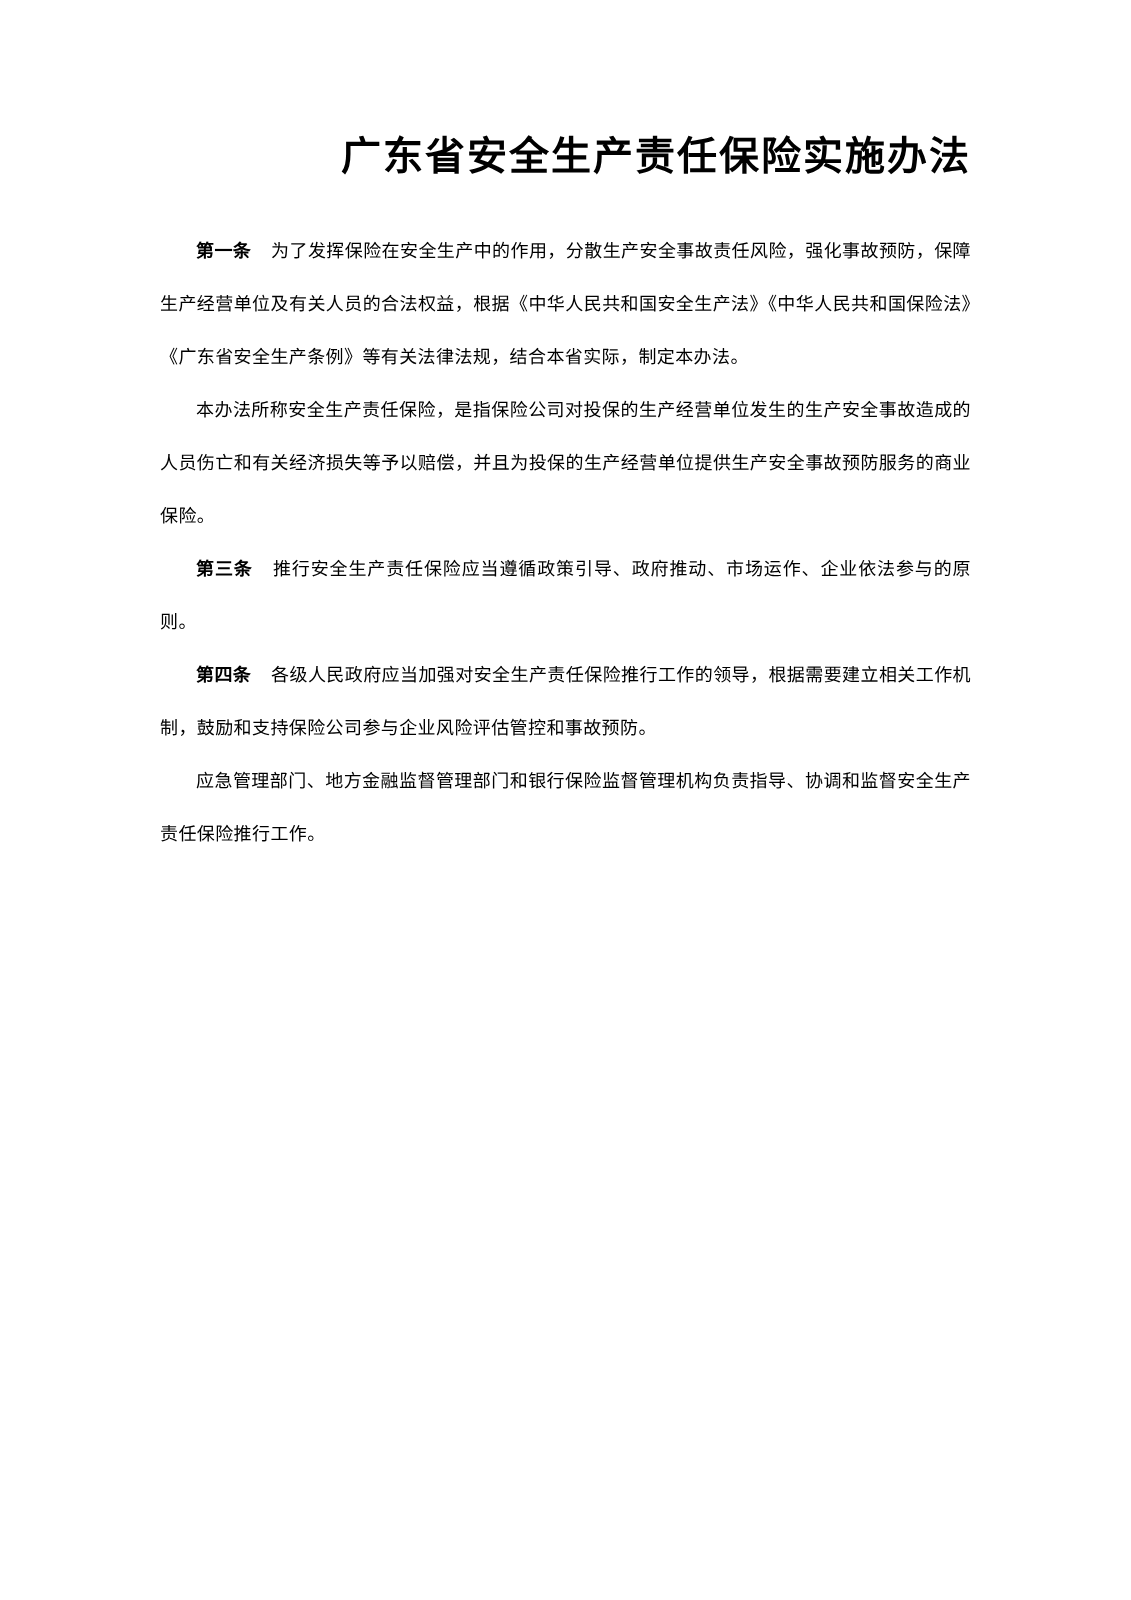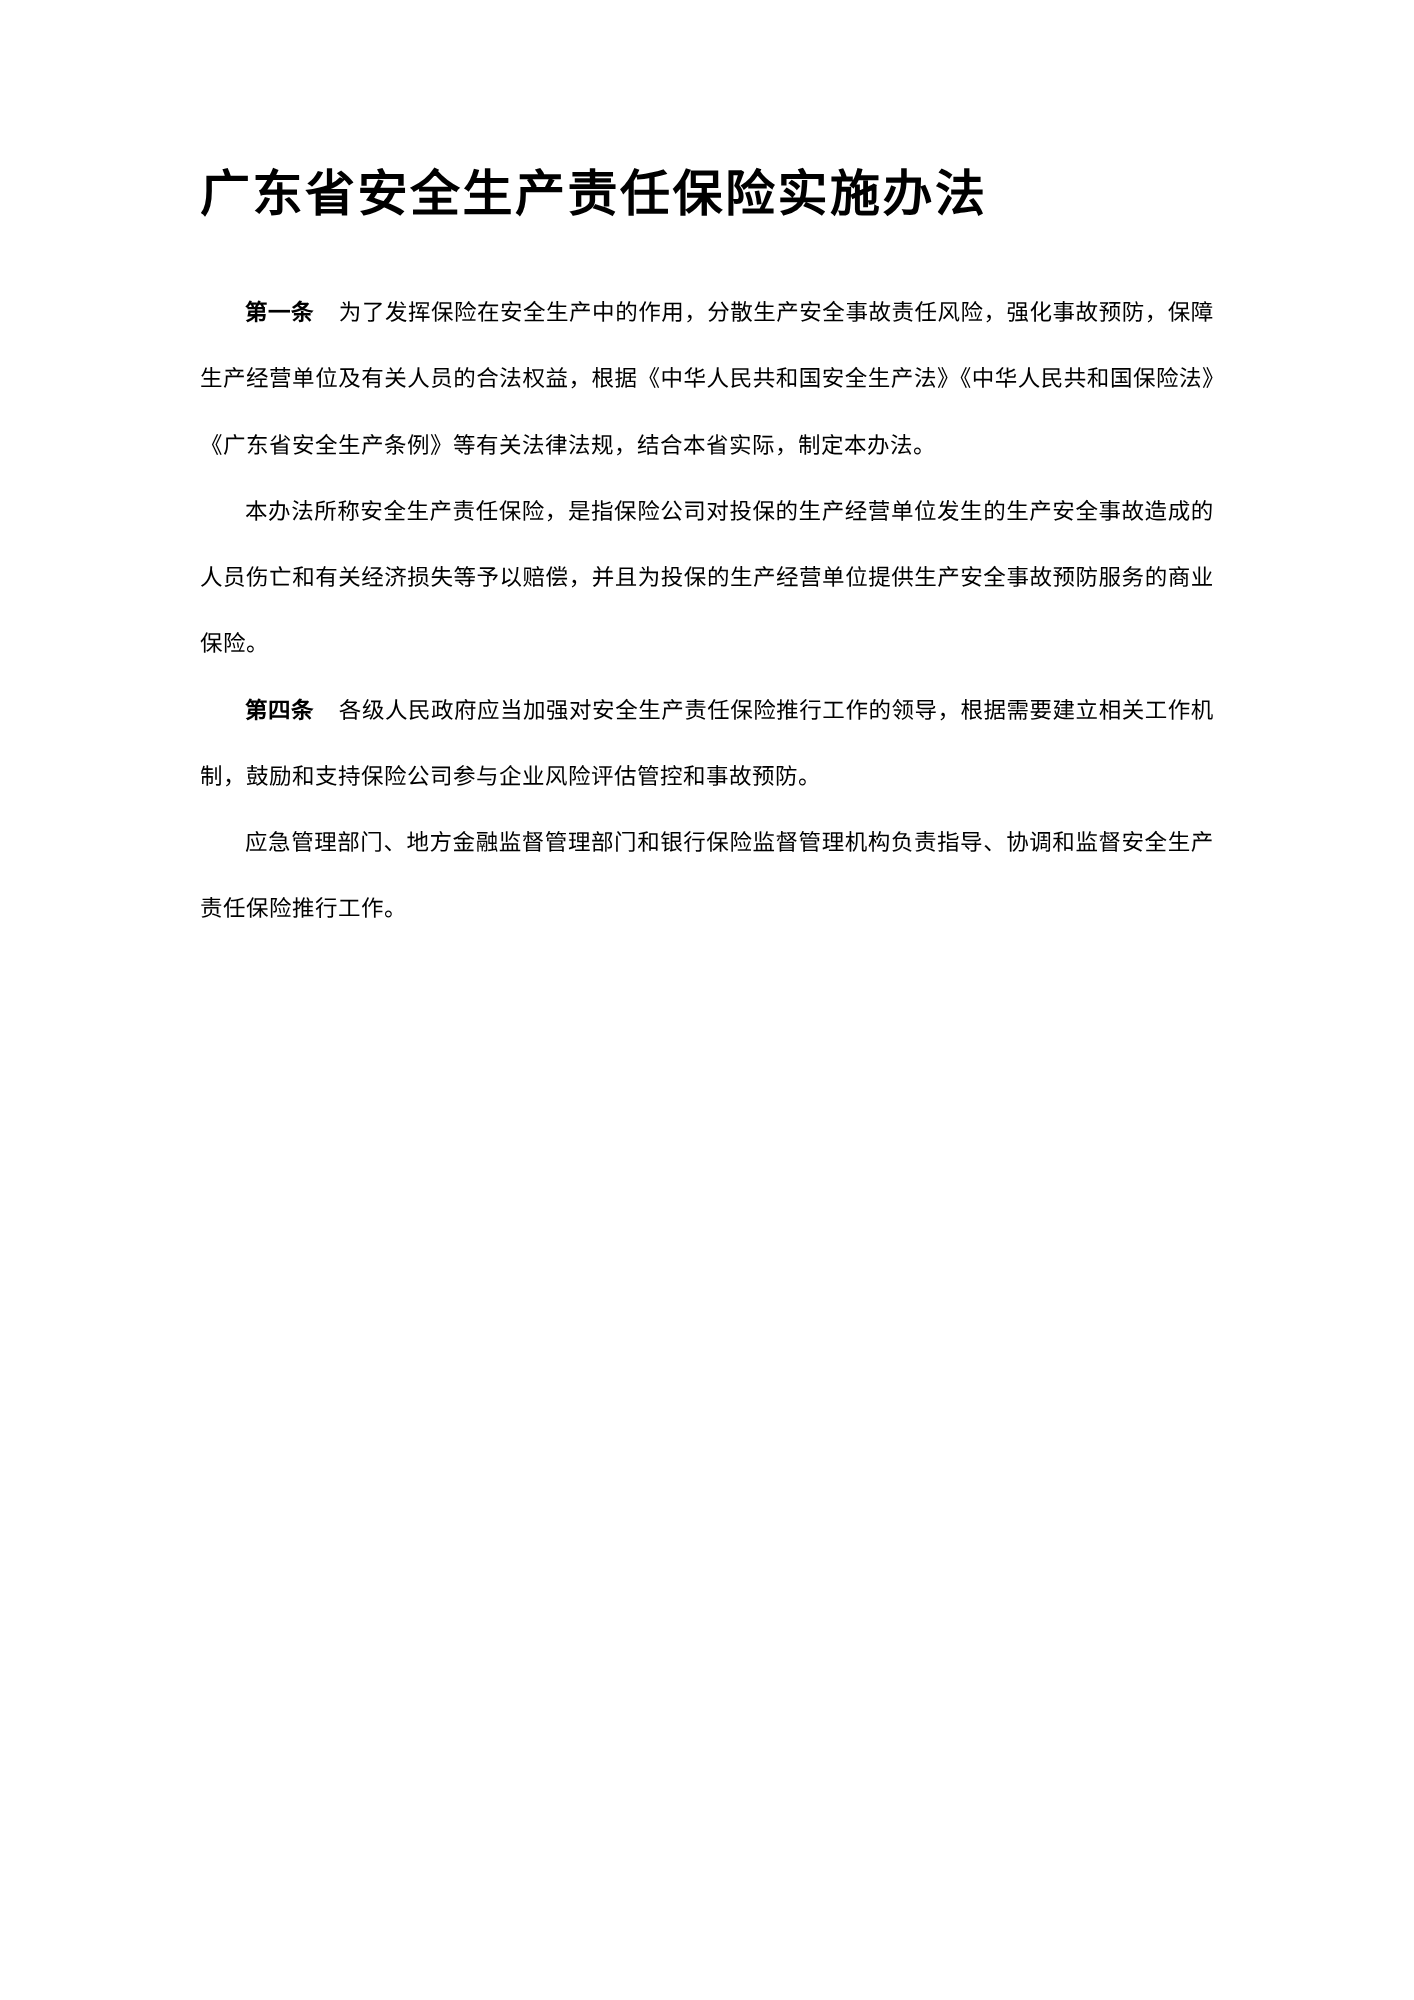--- a/index.html
+++ b/index.html
@@ -15,21 +15,21 @@
   }
   .page {
     width: 1131px;
     min-height: 1600px;
     box-sizing: border-box;
     padding: 100px 160px 60px 160px;
     background: #ffffff;
     position: relative;
   }
   .doc-title {
-    text-align: left;
+    text-align: right;
     font-size: 40px;
     font-weight: bold;
     letter-spacing: 2px;
     margin: 30px 0 42px 0;
     font-family: "DejaVu Serif", "Liberation Serif", serif;
     line-height: 1.3;
   }
   .body-text {
     font-size: 18px;
     line-height: 53px;
@@ -61,20 +61,23 @@
 
     <p class="para">
       <span class="art-label">第一条</span><span class="art-gap"></span><span>为了发挥保险在安全生产中的作用，分散生产安全事故责任风险，强化事故预防，保障生产经营单位及有关人员的合法权益，根据《中华人民共和国安全生产法》《中华人民共和国保险法》《广东省安全生产条例》等有关法律法规，结合本省实际，制定本办法。</span>
     </p>
 
 
     <p class="para">
       <span>本办法所称安全生产责任保险，是指保险公司对投保的生产经营单位发生的生产安全事故造成的人员伤亡和有关经济损失等予以赔偿，并且为投保的生产经营单位提供生产安全事故预防服务的商业保险。</span>
     </p>
 
+    <p class="para">
+      <span class="art-label">第三条</span><span class="art-gap"></span><span>推行安全生产责任保险应当遵循政策引导、政府推动、市场运作、企业依法参与的原则。</span>
+    </p>
 
 
     <p class="para">
       <span class="art-label">第四条</span><span class="art-gap"></span><span>各级人民政府应当加强对安全生产责任保险推行工作的领导，根据需要建立相关工作机制，鼓励和支持保险公司参与企业风险评估管控和事故预防。</span>
     </p>
 
     <p class="para">
       <span>应急管理部门、地方金融监督管理部门和银行保险监督管理机构负责指导、协调和监督安全生产责任保险推行工作。</span>
     </p>
 

